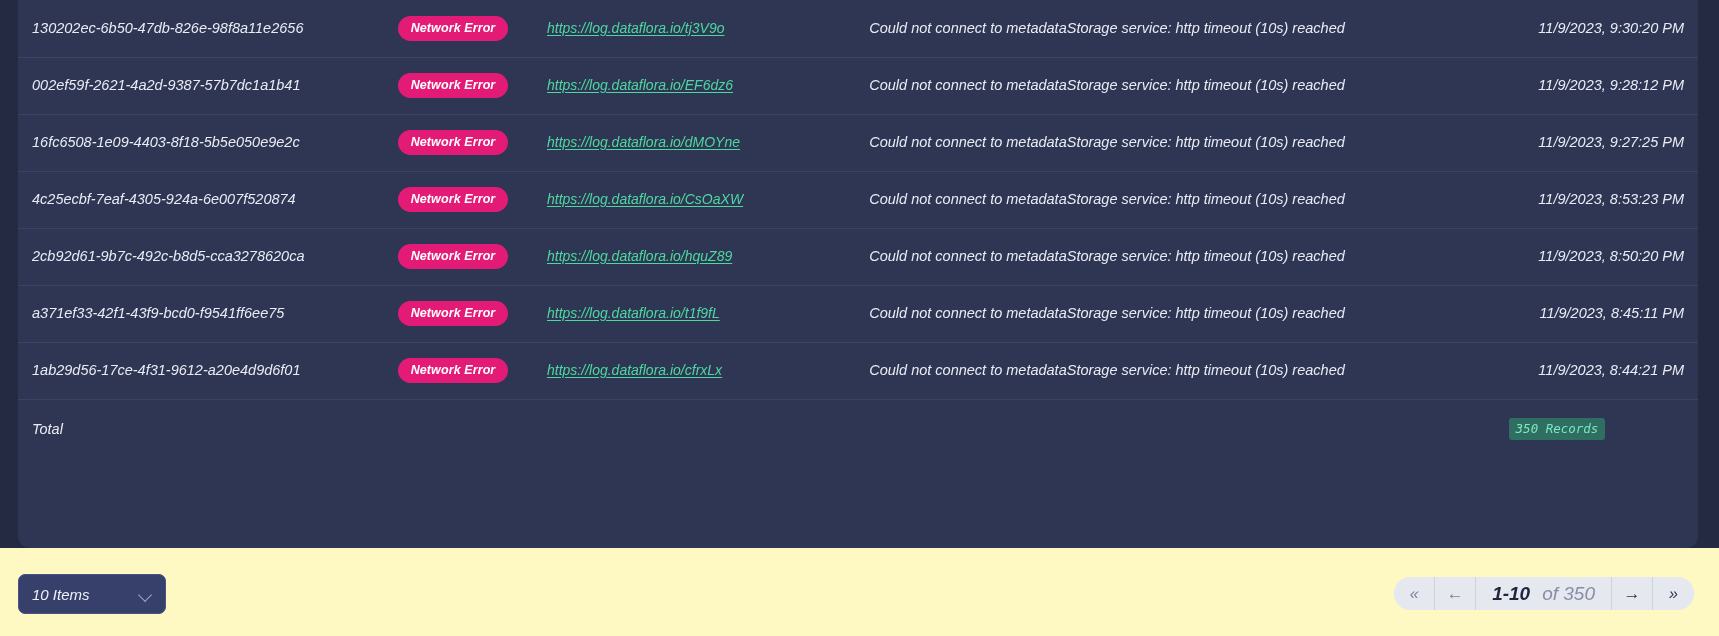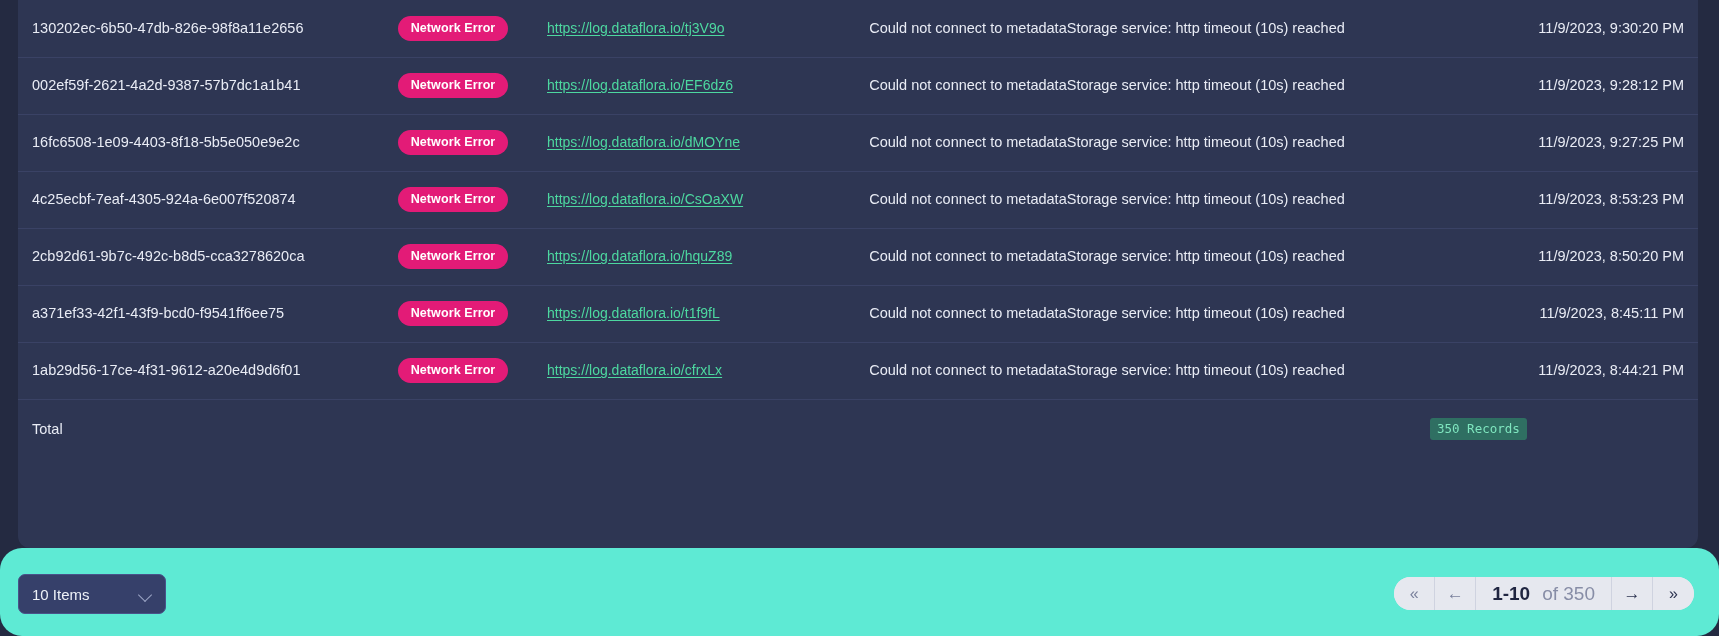--- a/index.html
+++ b/index.html
@@ -15,20 +15,21 @@
     font-family: "Liberation Sans", sans-serif;
     color: #e9ecf5;
     -webkit-font-smoothing: antialiased;
   }
 
   .app {
     position: relative;
     width: 1719px;
     height: 636px;
     background: #242a41;
+    font-style: italic;
   }
 
   
   .table-panel {
     position: absolute;
     left: 18px;
     top: 0;
     width: 1680px;
     height: 548px;
     background: #2e3653;
@@ -100,21 +101,21 @@
 
   
   tr.total-row { height: 60px; }
   .total-label {
     font-size: 17px;
     color: #eef1f8;
     font-weight: 400;
     padding-left: 16px;
   }
   .records-cell {
-    text-align: left;
+    text-align: center;
     padding-right: 70px;
   }
   .records-badge {
     display: inline-block;
     background: #2f6f62;
     color: #7fe6bf;
     font-family: "DejaVu Sans Mono", monospace;
     font-size: 12.5px;
     padding: 3px 7px 4px 7px;
     border-radius: 3px;
@@ -122,22 +123,21 @@
     line-height: 1.2;
   }
 
   
   .bottom-bar {
     position: absolute;
     left: 0;
     top: 548px;
     width: 1719px;
     height: 88px;
-    background: #5eead4;
-    border-radius: 22px;
+    background: #fef9c3;
   }
 
   .page-size-select {
     position: absolute;
     left: 18px;
     top: 26px;
     width: 148px;
     height: 40px;
     background: #36406a;
     border: 1px solid #49538a;

